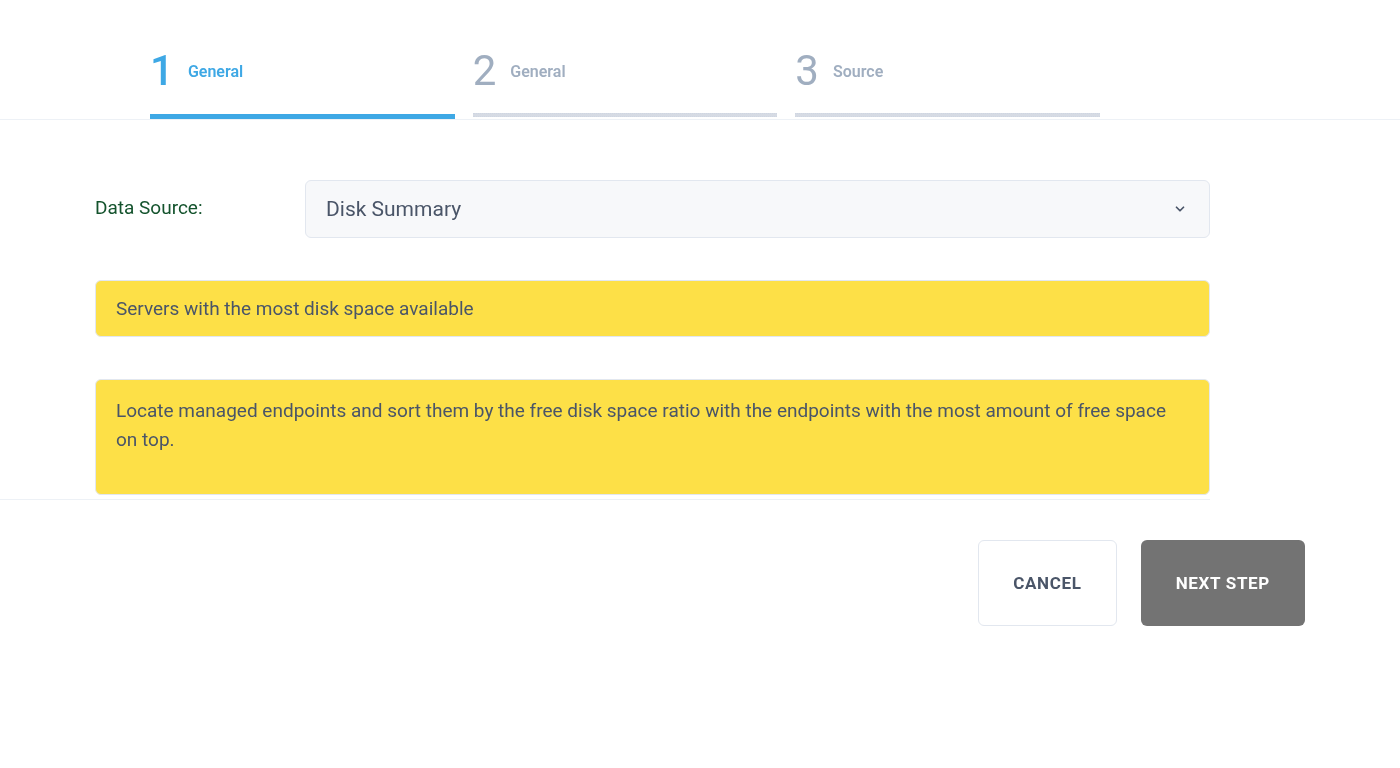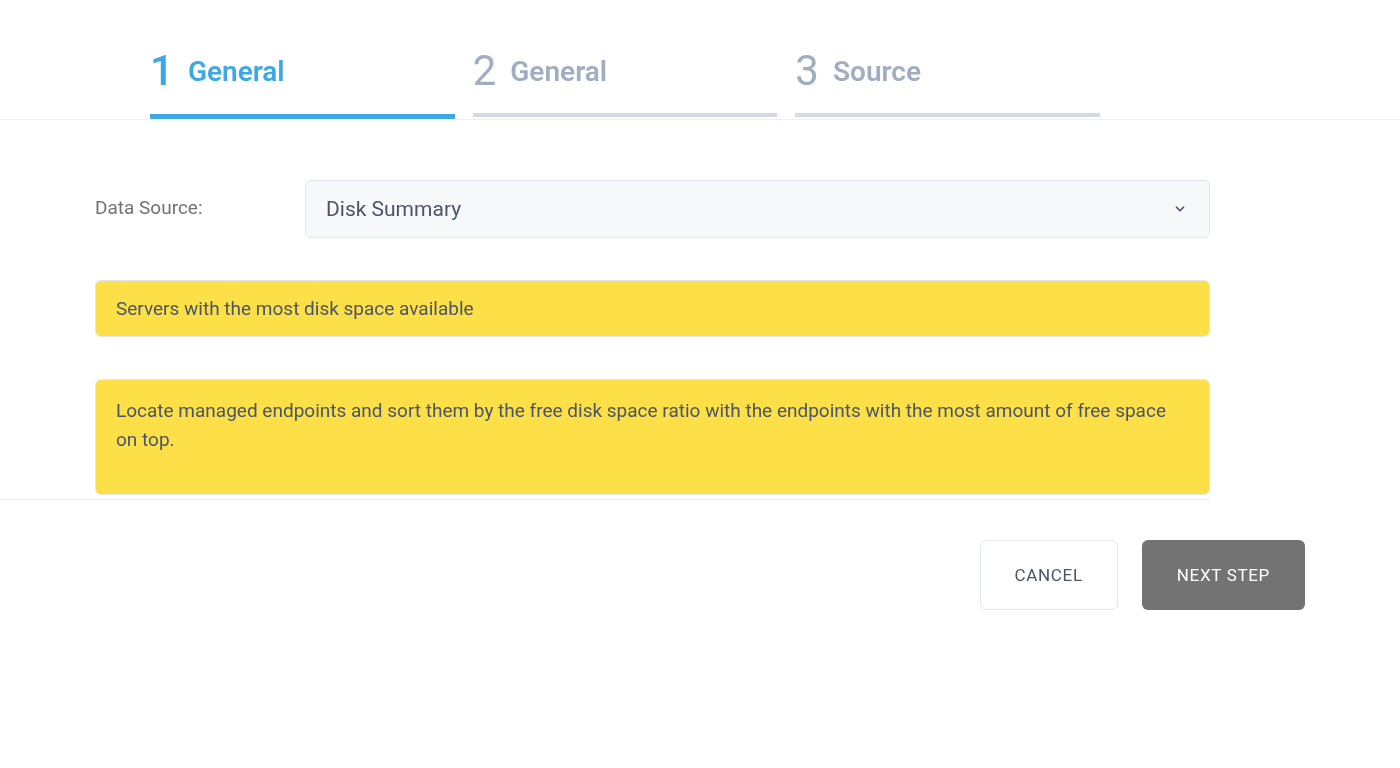--- a/index.html
+++ b/index.html
@@ -26,21 +26,21 @@
       border-bottom: 5px solid transparent;
       cursor: pointer;
     }
     .step .num {
       font-size: 42px;
       font-weight: 400;
       color: #a0aec0;
       line-height: 1;
     }
     .step .label {
-      font-size: 28px;
+      font-size: 16px;
       font-weight: 600;
       color: #a0aec0;
     }
     .step.active { border-bottom-color: #3ea8e5; }
     .step.active .num { color: #3ea8e5; font-weight: 500; }
     .step.active .label { color: #3ea8e5; }
     .step.inactive { position: relative; }
     .step.inactive::after {
       content: "";
       position: absolute;
@@ -66,21 +66,21 @@
     }
     .row {
       display: flex;
       align-items: flex-start;
       margin-bottom: 42px;
     }
     .row .lbl {
       width: 210px;
       padding-top: 16px;
       font-size: 19px;
-      color: #737373;
+      color: #14532d;
     }
     .row .ctrl { flex: 1; }
 
     .select-box {
       background: #f7f8fa;
       border: 1px solid #e2e7ef;
       border-radius: 6px;
       padding: 16px 20px;
       font-size: 21px;
       color: #4a5568;
@@ -117,22 +117,22 @@
     .footer {
       display: flex;
       justify-content: flex-end;
       gap: 24px;
       width: 1305px;
       padding-top: 40px;
     }
     .btn {
       font-size: 17px;
       letter-spacing: 0.04em;
-      font-weight: 400;
-      padding: 24px 34px;
+      font-weight: 700;
+      padding: 32px 34px;
       border-radius: 6px;
       cursor: pointer;
       border: 1px solid transparent;
       font-family: inherit;
     }
     .btn-secondary {
       background: #fff;
       color: #4a5568;
       border-color: #e2e7ef;
     }

